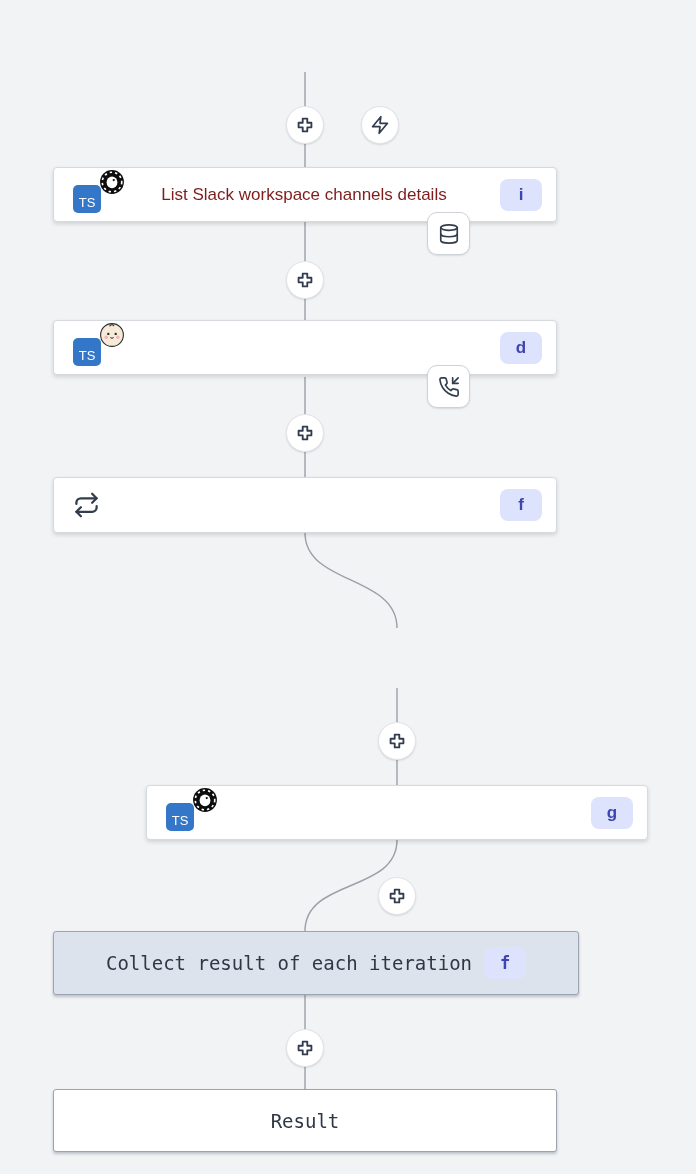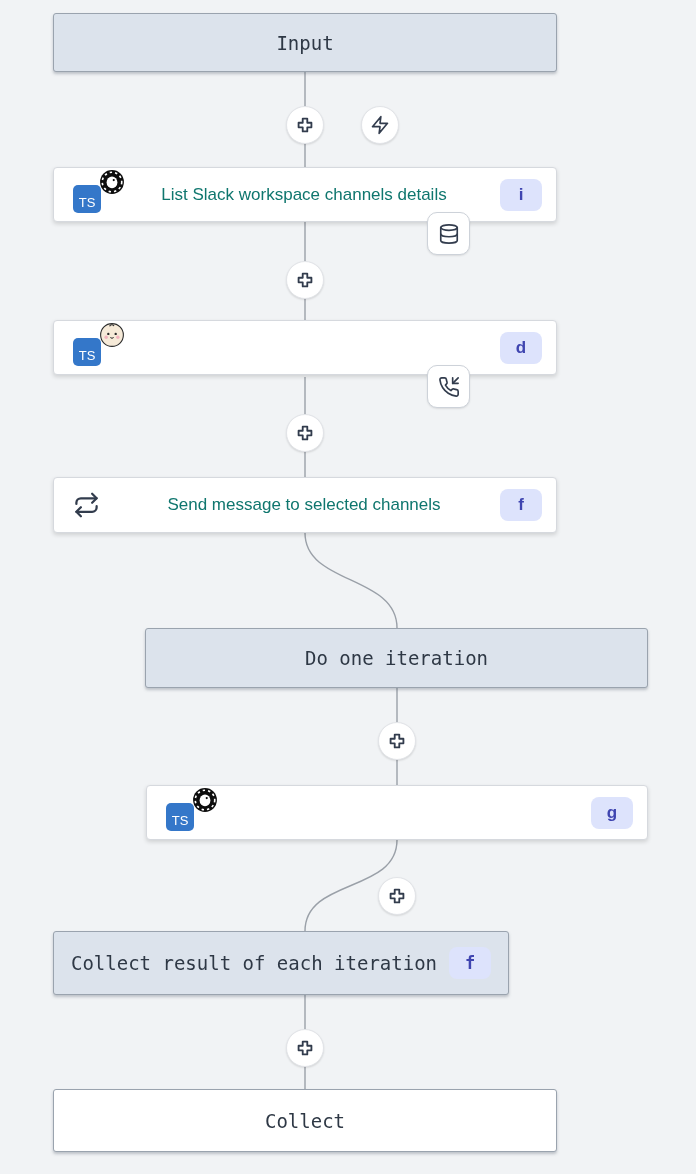--- a/index.html
+++ b/index.html
@@ -9,21 +9,21 @@
   .edges path{stroke:#9aa0a8;stroke-width:1.4;fill:none;}
 
   .vbox{position:absolute;z-index:1;background:#dce3ec;border:1px solid #9aa3ae;border-radius:3px;
         box-shadow:0 2px 3px rgba(90,100,115,.35);display:flex;align-items:center;justify-content:center;
         font-family:"DejaVu Sans Mono",monospace;font-size:19px;color:#2e3845;box-sizing:border-box;cursor:pointer;}
   .vbox.white{background:#ffffff;}
 
   .node{position:absolute;z-index:1;background:#ffffff;border:1px solid #d6d9de;border-radius:4px;
         box-shadow:0 2px 4px rgba(0,0,0,.14);box-sizing:border-box;cursor:pointer;}
   .node-title{position:absolute;left:60px;right:62px;top:0;bottom:0;display:flex;align-items:center;
-        justify-content:center;font-size:17px;color:#0f766e;white-space:nowrap;overflow:hidden;}
+        justify-content:center;font-size:17px;color:#7f1d1d;white-space:nowrap;overflow:hidden;}
   .badge{position:absolute;right:14px;top:50%;transform:translateY(-50%);min-width:42px;height:32px;
         border-radius:8px;background:#dde3fc;color:#3f45b0;font-weight:bold;font-size:17px;
         display:flex;align-items:center;justify-content:center;box-sizing:border-box;}
   .badge.inline{position:static;transform:none;margin-left:12px;}
 
   .lang-wrap{position:absolute;left:19px;top:17px;width:28px;height:28px;}
   .ts-icon{width:28px;height:28px;border-radius:5px;background:#3477c9;color:#fff;font-weight:normal;
         font-size:13px;display:flex;align-items:flex-end;justify-content:center;padding-bottom:3px;box-sizing:border-box;}
   .runtime-badge{position:absolute;left:26px;top:-16px;width:26px;height:26px;}
 
@@ -46,23 +46,20 @@
   <svg class="edges" width="696" height="1174">
     <path d="M305 72 V167"></path>
     <path d="M305 222 V320"></path>
     <path d="M305 377 V477"></path>
     <path d="M305 533 C305 585, 397 575, 397 628"></path>
     <path d="M397 688 V785"></path>
     <path d="M397 840 C397 893, 305 878, 305 931"></path>
     <path d="M305 995 V1089"></path>
   </svg>
 
-  <div class="vbox" style="left:53px;top:13px;width:504px;height:59px">
-    <span>Input</span>
-  </div>
 
   <button class="circle-btn" style="left:286px;top:106px">
     <svg class="glyph" width="22" height="22" viewBox="0 0 24 24">
       <path d="M9.5 5h5v4.5H19v5h-4.5V19h-5v-4.5H5v-5h4.5z"></path>
     </svg>
   </button>
   <button class="circle-btn" style="left:361px;top:106px">
     <svg class="glyph" width="20" height="20" viewBox="0 0 24 24">
       <path d="M13 2 3 14h9l-1 8 10-12h-9l1-8z"></path>
     </svg>
@@ -128,27 +125,23 @@
     </svg>
   </button>
 
   <div class="node" style="left:53px;top:477px;width:504px;height:56px">
     <svg class="loop-icon glyph" viewBox="0 0 24 24">
       <path d="m17 2 4 4-4 4"></path>
       <path d="M3 11v-1a4 4 0 0 1 4-4h14"></path>
       <path d="m7 22-4-4 4-4"></path>
       <path d="M21 13v1a4 4 0 0 1-4 4H3"></path>
     </svg>
-    <span class="node-title">Send message to selected channels</span>
     <span class="badge">f</span>
   </div>
 
-  <div class="vbox" style="left:145px;top:628px;width:503px;height:60px">
-    <span>Do one iteration</span>
-  </div>
 
   <button class="circle-btn" style="left:378px;top:722px">
     <svg class="glyph" width="22" height="22" viewBox="0 0 24 24">
       <path d="M9.5 5h5v4.5H19v5h-4.5V19h-5v-4.5H5v-5h4.5z"></path>
     </svg>
   </button>
 
   <div class="node" style="left:146px;top:785px;width:502px;height:55px">
     <span class="lang-wrap">
       <span class="ts-icon">
@@ -163,28 +156,28 @@
     </span>
     <span class="badge">g</span>
   </div>
 
   <button class="circle-btn" style="left:378px;top:877px">
     <svg class="glyph" width="22" height="22" viewBox="0 0 24 24">
       <path d="M9.5 5h5v4.5H19v5h-4.5V19h-5v-4.5H5v-5h4.5z"></path>
     </svg>
   </button>
 
-  <div class="vbox" style="left:53px;top:931px;width:456px;height:64px">
+  <div class="vbox" style="left:53px;top:931px;width:526px;height:64px">
     <span>Collect result of each iteration</span>
     <span class="badge inline">f</span>
   </div>
 
   <button class="circle-btn" style="left:286px;top:1029px">
     <svg class="glyph" width="22" height="22" viewBox="0 0 24 24">
       <path d="M9.5 5h5v4.5H19v5h-4.5V19h-5v-4.5H5v-5h4.5z"></path>
     </svg>
   </button>
 
   <div class="vbox white" style="left:53px;top:1089px;width:504px;height:63px">
-    <span>Collect</span>
+    <span>Result</span>
   </div>
 
 </div>
 
 </body></html>

